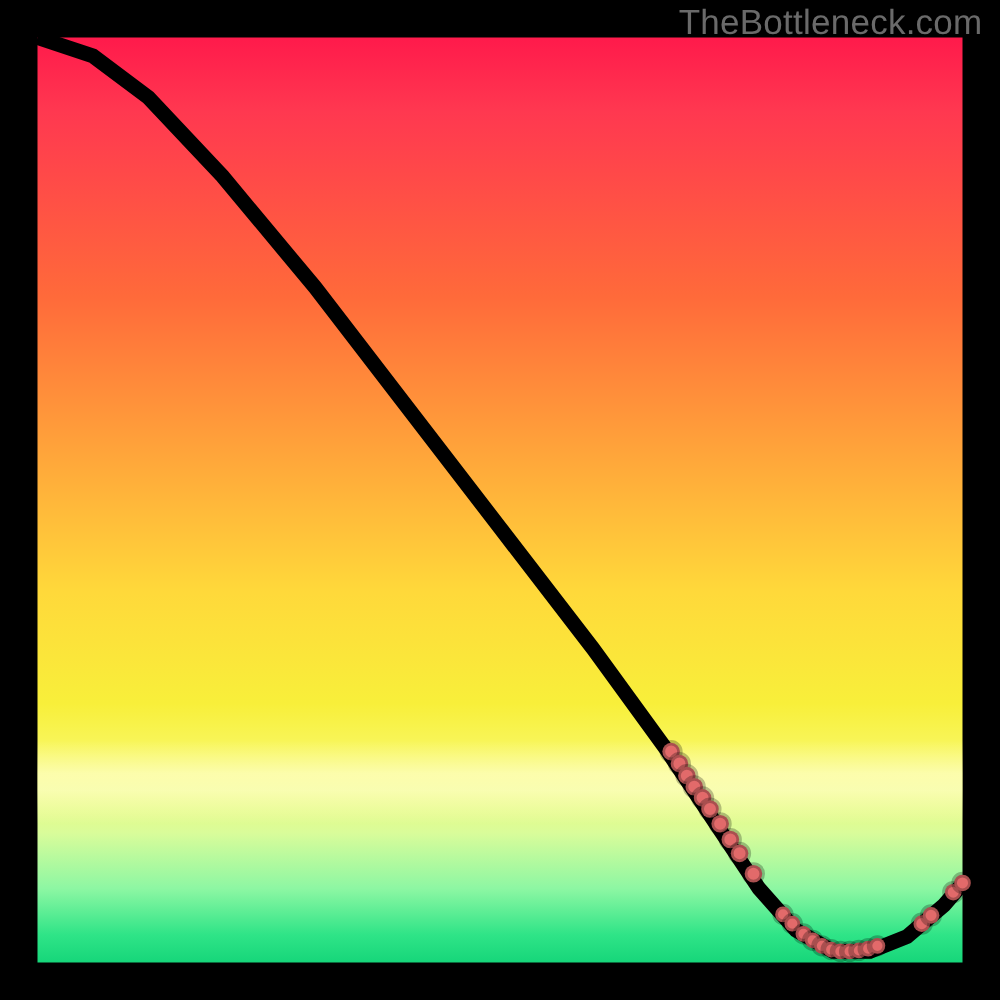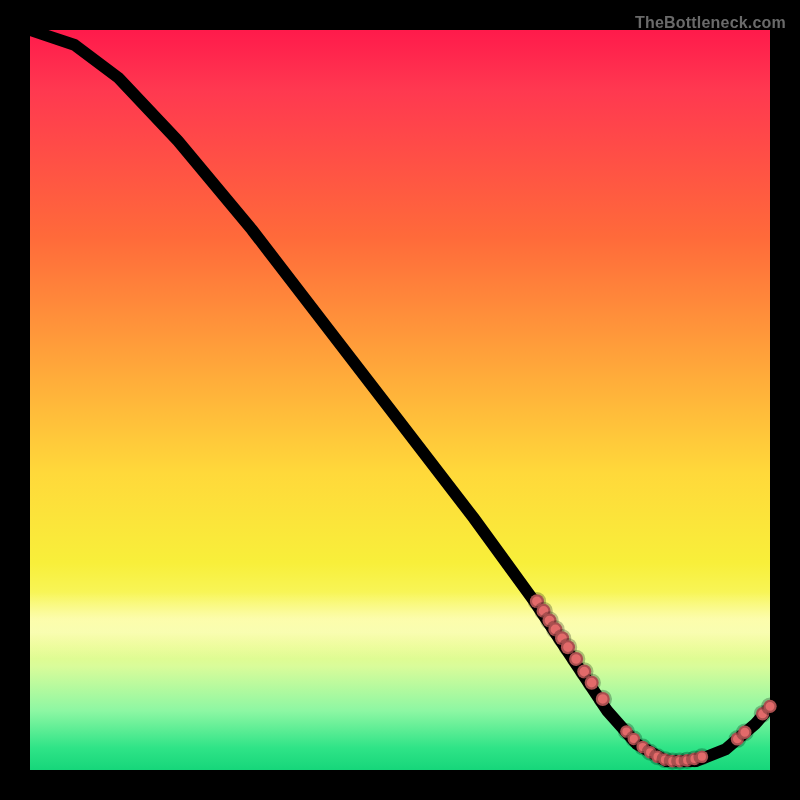--- a/index.html
+++ b/index.html
@@ -12,25 +12,25 @@
     font-family: Arial, Helvetica, sans-serif;
   }
   .frame {
     position: relative;
     width: 800px;
     height: 800px;
     background: #000;
   }
   .watermark {
     position: absolute;
-    top: 14px;
+    top: 2px;
     right: 14px;
     color: #6a6a6a;
-    font-size: 16px;
-    font-weight: 700;
+    font-size: 28px;
+    font-weight: 400;
     letter-spacing: 0.2px;
     z-index: 40;
   }
   .plot {
     position: absolute;
     left: 30px;
     top: 30px;
     width: 740px;
     height: 740px;
   }

